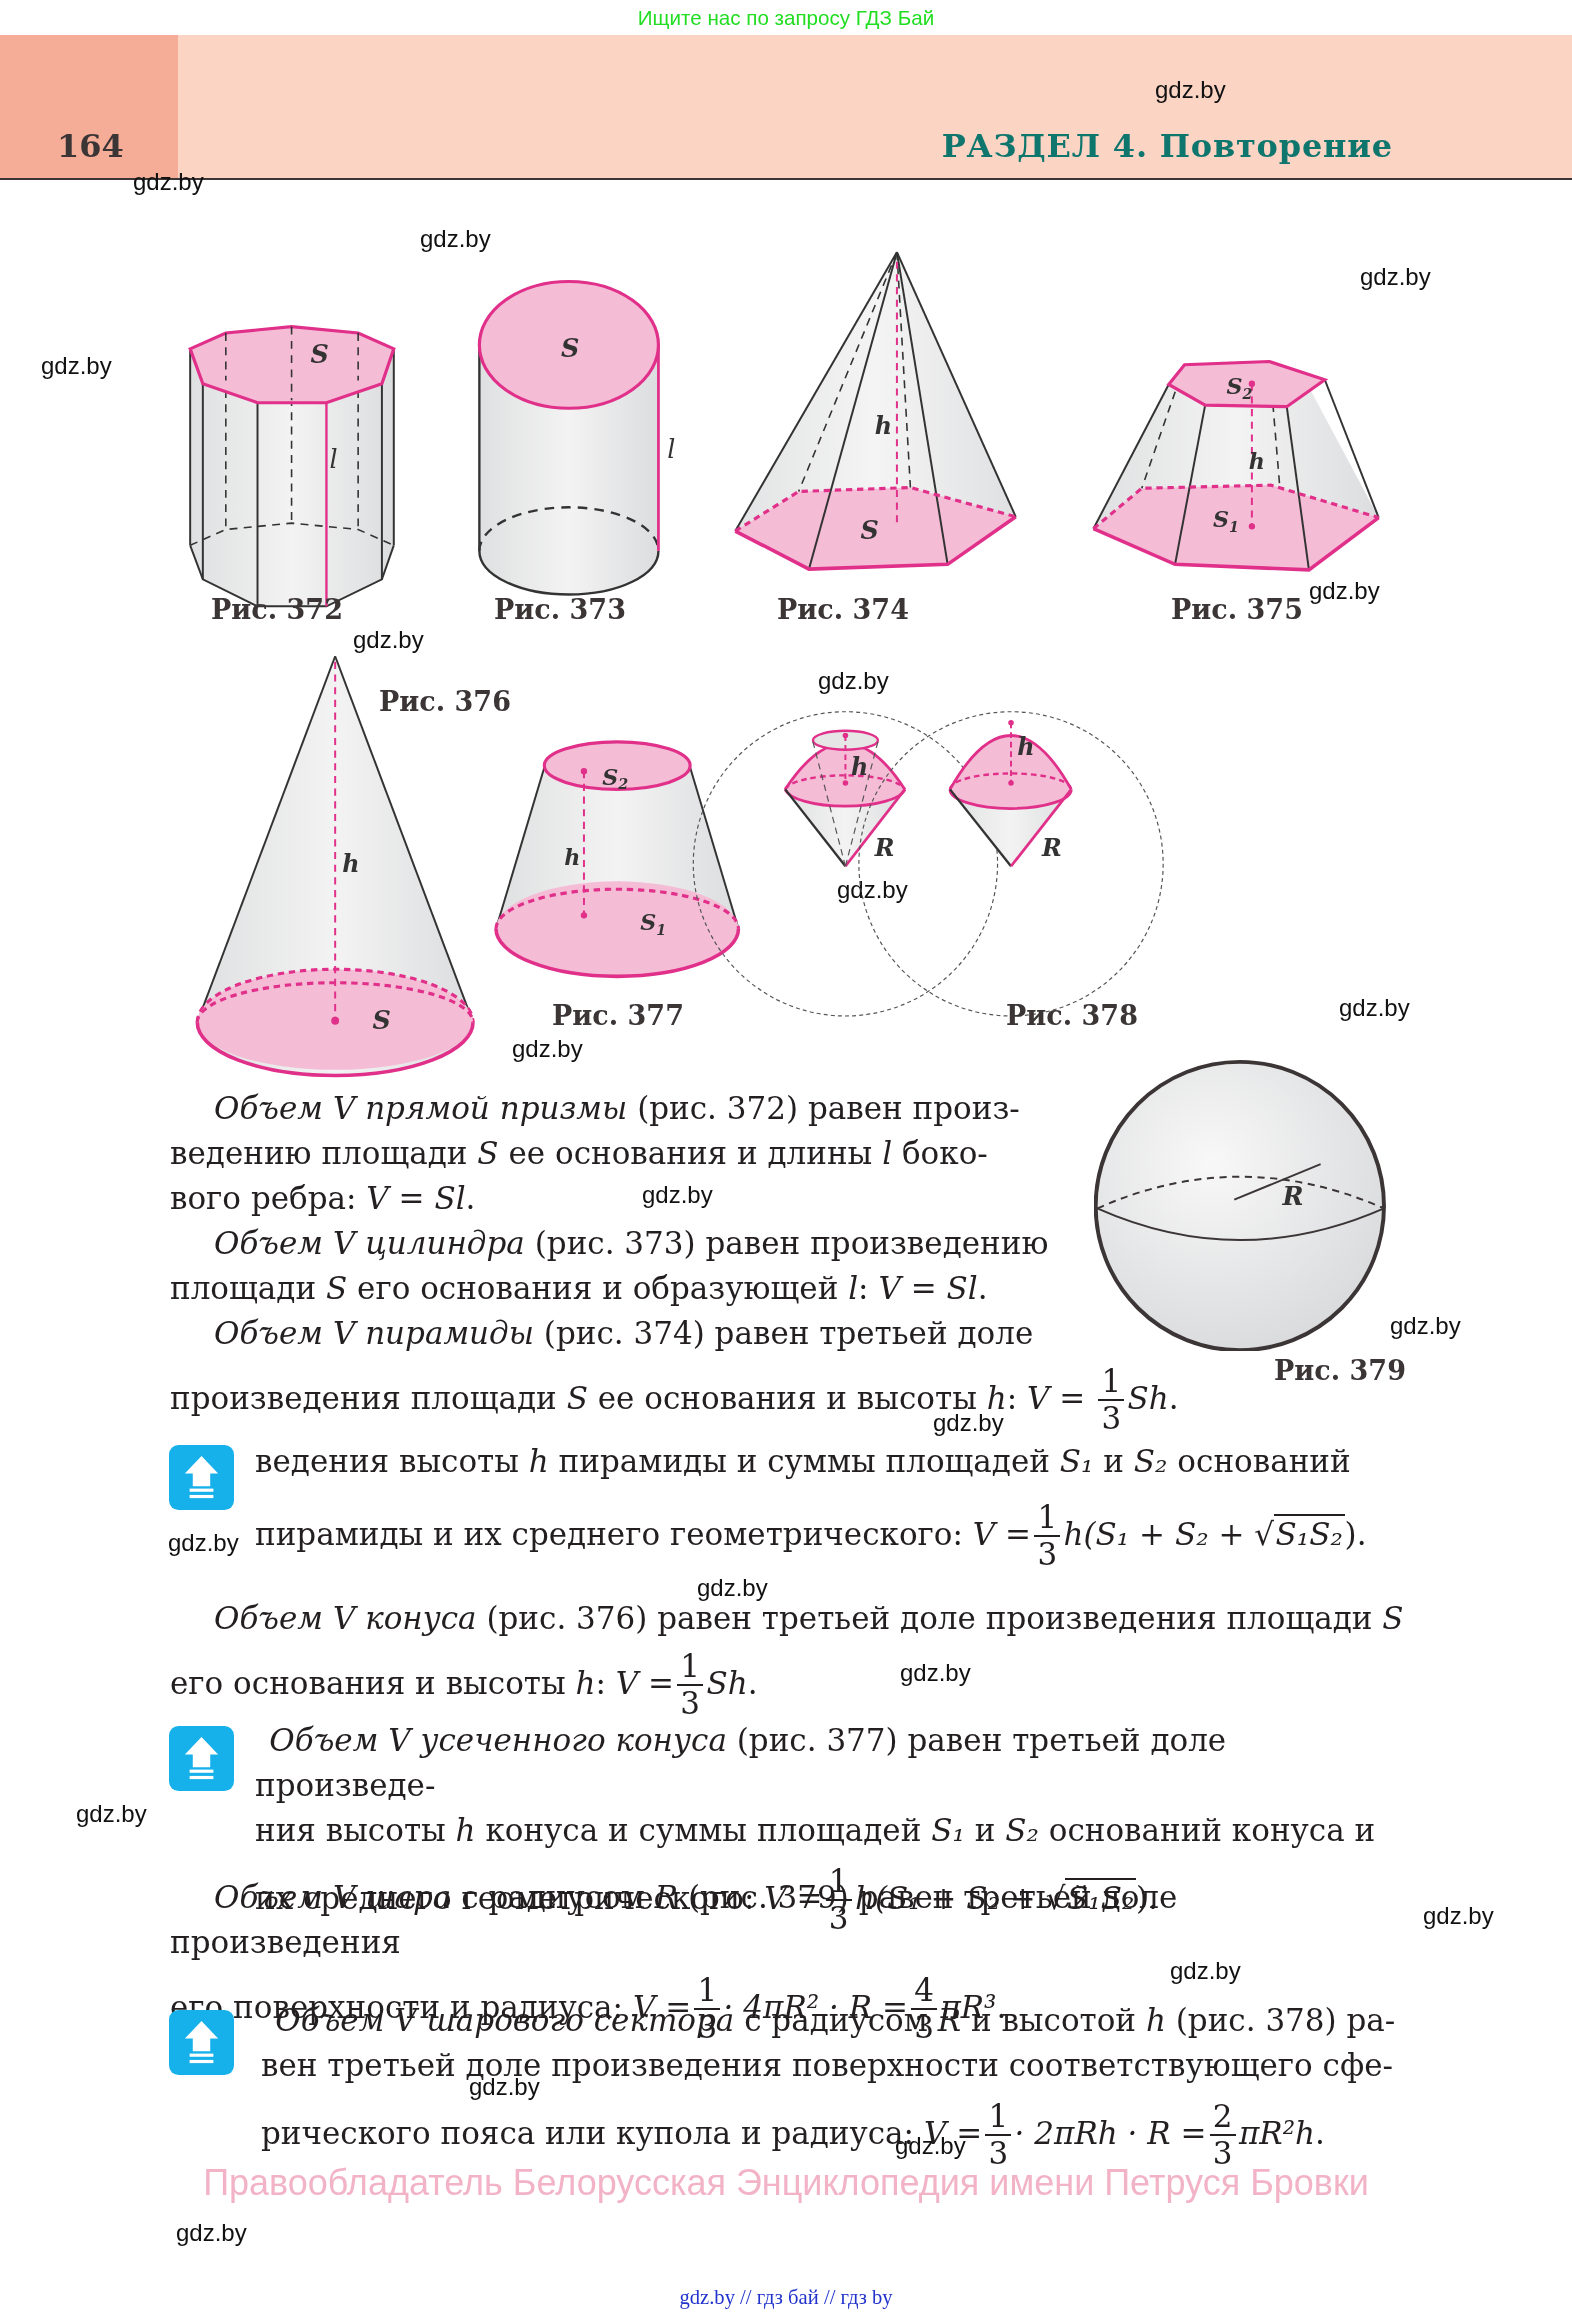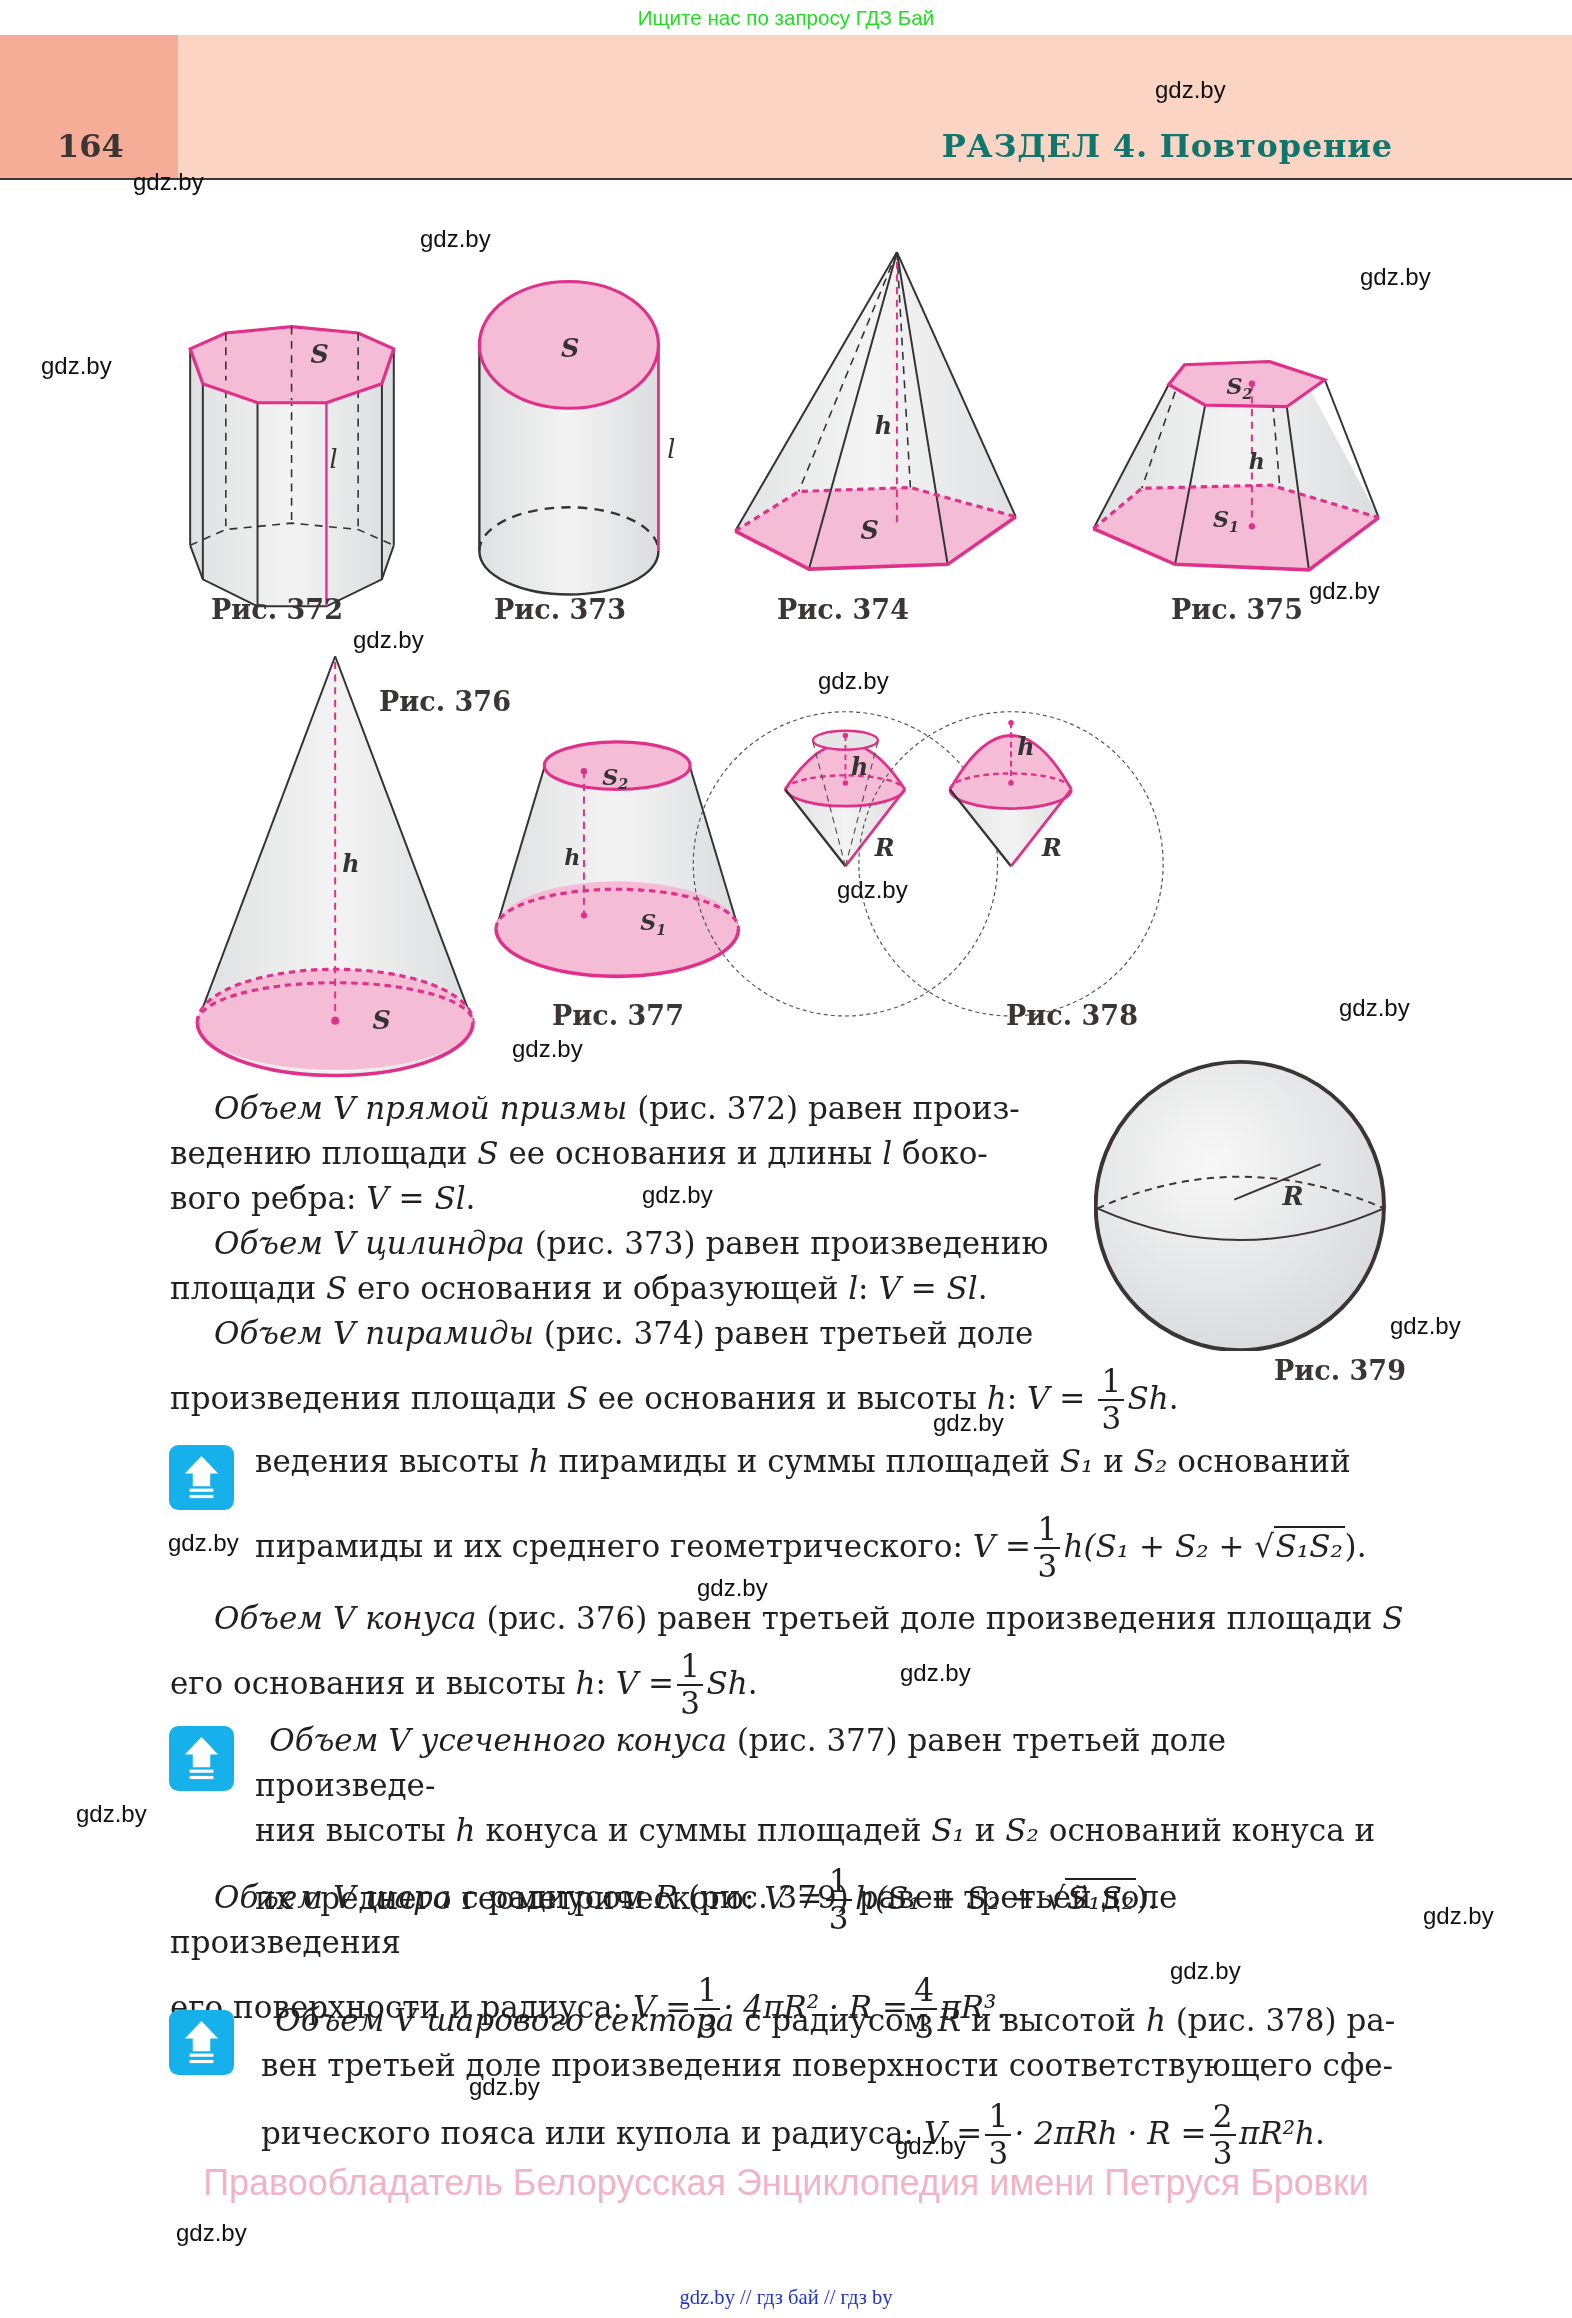--- a/index.html
+++ b/index.html
@@ -265,21 +265,21 @@
 
 <div class="abs icon-box" style="left:169px;top:1445px">
   <svg width="65" height="65" viewBox="0 0 82 82">
       <polygon points="41,14 62,36 52,36 52,52 30,52 30,36 20,36" fill="#fff"></polygon>
       <rect x="26" y="55" width="30" height="4" fill="#fff"></rect>
       <rect x="26" y="63" width="30" height="4" fill="#fff"></rect>
     </svg>
 </div>
 <div class="abs para" style="left:255px;top:1439px;width:1157px">
   <div><span>ведения высоты </span><span class="mi">h</span><span> пирамиды и суммы площадей </span><span class="mi">S₁</span><span> и </span><span class="mi">S₂</span><span> оснований</span></div>
-  <div style="margin-top:28px"><span>пирамиды и их среднего геометрического: </span><span class="mi">V =</span><span class="frac"><span class="num">1</span><span>3</span></span><span class="mi">h(S₁ + S₂ + </span>√<span class="mi sqrt">S₁S₂</span><span>)</span><span>.</span></div>
+  <div style="margin-top:16px"><span>пирамиды и их среднего геометрического: </span><span class="mi">V =</span><span class="frac"><span class="num">1</span><span>3</span></span><span class="mi">h(S₁ + S₂ + </span>√<span class="mi sqrt">S₁S₂</span><span>)</span><span>.</span></div>
 </div>
 
 <div class="abs para" style="left:170px;top:1596px;width:1236px">
   <div style="text-indent:44px"><i>Объем V конуса</i><span> (рис. 376) равен третьей доле произведения площади </span><span class="mi">S</span></div>
   <div style="margin-top:8px"><span>его основания и высоты </span><span class="mi">h</span><span>: </span><span class="mi">V =</span><span class="frac"><span class="num">1</span><span>3</span></span><span class="mi">Sh</span><span>.</span></div>
 </div>
 
 <div class="abs icon-box" style="left:169px;top:1726px">
   <svg width="65" height="65" viewBox="0 0 82 82">
       <polygon points="41,14 62,36 52,36 52,52 30,52 30,36 20,36" fill="#fff"></polygon>

